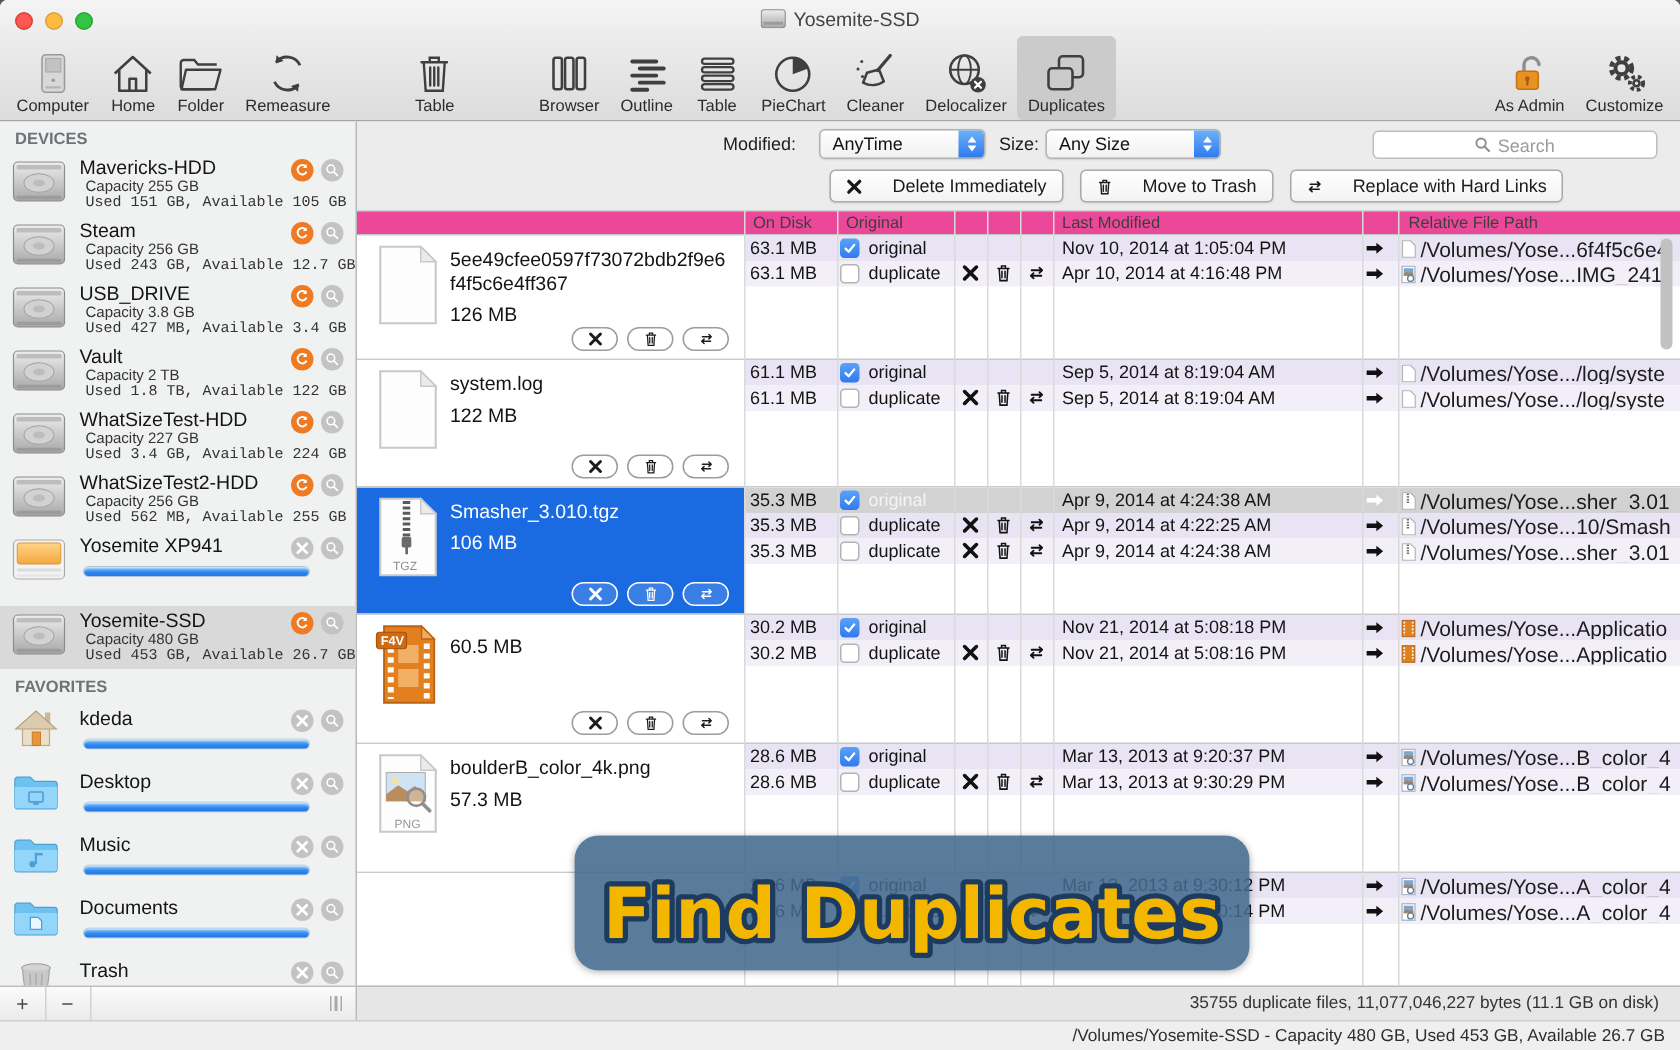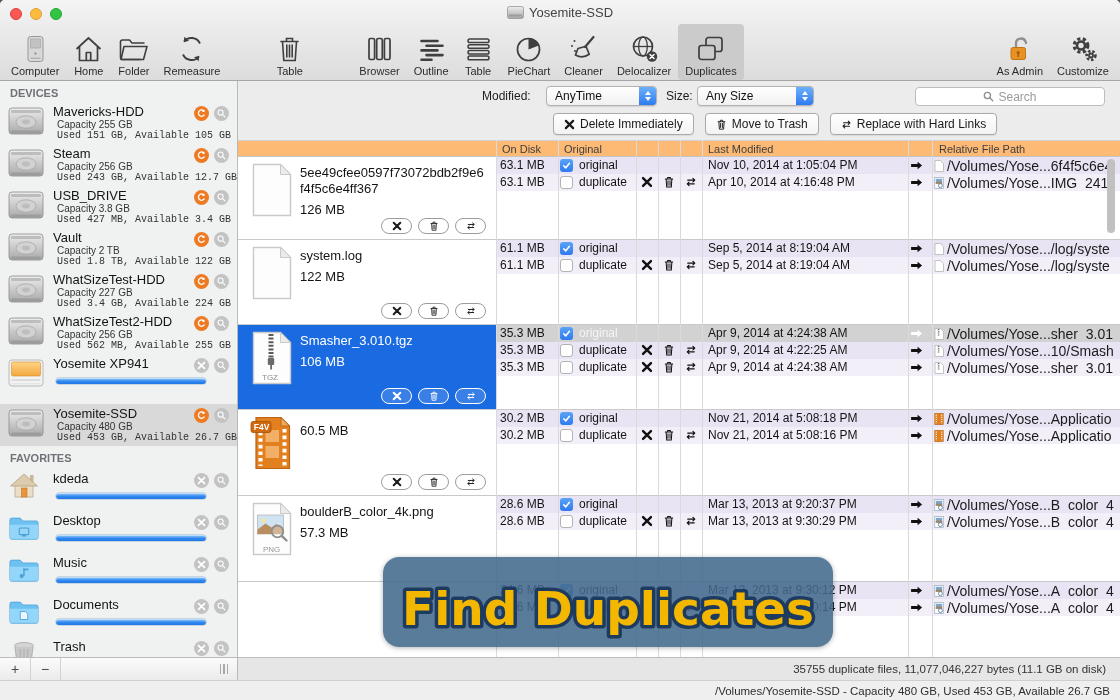--- a/index.html
+++ b/index.html
@@ -55,24 +55,24 @@
     box-sizing:border-box;display:flex;align-items:center;font-size:12px;color:#111;padding-left:8px;box-shadow:0 .5px 1px rgba(0,0,0,.1);}
   .stepper{position:absolute;right:0;top:0;bottom:0;width:17px;border-radius:0 3px 3px 0;
     background:linear-gradient(180deg,#6cb0fa,#2e7bf0);display:flex;flex-direction:column;align-items:center;justify-content:center;gap:2px;}
   .stepper .up{width:0;height:0;border-left:3.5px solid transparent;border-right:3.5px solid transparent;border-bottom:4px solid #fff;}
   .stepper .down{width:0;height:0;border-left:3.5px solid transparent;border-right:3.5px solid transparent;border-top:4px solid #fff;}
   .searchbox{position:absolute;left:915px;top:87px;width:190px;height:19px;background:#fff;border:1px solid #bdbdbd;border-radius:4px;
     box-sizing:border-box;display:flex;align-items:center;justify-content:center;gap:4px;font-size:12px;color:#9b9b9b;}
   .searchbox svg{width:11px;height:11px;color:#8f8f8f;}
   .actions{position:absolute;left:553px;top:113px;display:flex;gap:11px;}
   .abtn{height:20px;background:linear-gradient(180deg,#ffffff,#f3f3f3);border:1px solid #aaa;border-radius:4px;
-    display:flex;align-items:center;gap:5px;padding:0 10px;font-size:12px;color:#1a1a1a;box-shadow:0 .5px 1px rgba(0,0,0,.08);}
+    display:flex;align-items:center;gap:20px;padding:0 10px;font-size:12px;color:#1a1a1a;box-shadow:0 .5px 1px rgba(0,0,0,.08);}
   .abtn svg{width:11px;height:11px;color:#1a1a1a;}
   
-  .thead{position:absolute;left:238px;top:140px;width:882px;height:17px;background:#fdba74;
+  .thead{position:absolute;left:238px;top:140px;width:882px;height:17px;background:#ec4899;
     border-top:1px solid #d2d2d2;border-bottom:1px solid #c5c5c5;box-sizing:border-box;font-size:11px;color:#3e3e3e;}
   .thl{position:absolute;top:1px;line-height:14px;white-space:nowrap;}
   .th-disk{left:264px;} .th-orig{left:326px;} .th-mod{left:470px;} .th-path{left:701px;}
   .tbody{position:absolute;left:238px;top:157px;width:882px;height:500px;background:#fff;overflow:hidden;}
   .grp{position:relative;border-bottom:1px solid #c9c9c9;box-sizing:border-box;overflow:hidden;}
   .g1{height:83px;} .g2{height:85px;} .g3{height:85px;} .g4{height:86px;} .g5{height:86px;} .g6{height:76px;border-bottom:none;}
   .ncell{position:absolute;left:0;top:0;bottom:0;width:258px;background:#fff;}
   .grp.selected .ncell{background:#1a6ae2;}
   .ficon{position:absolute;left:12px;top:6px;width:44px;height:54px;}
   .ninfo{position:absolute;left:62px;top:8px;width:186px;}

